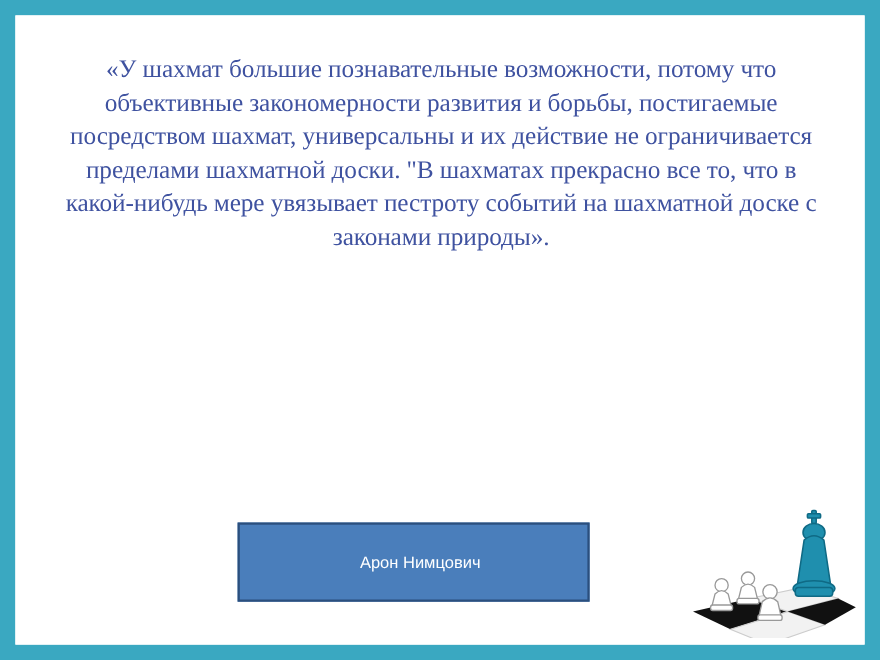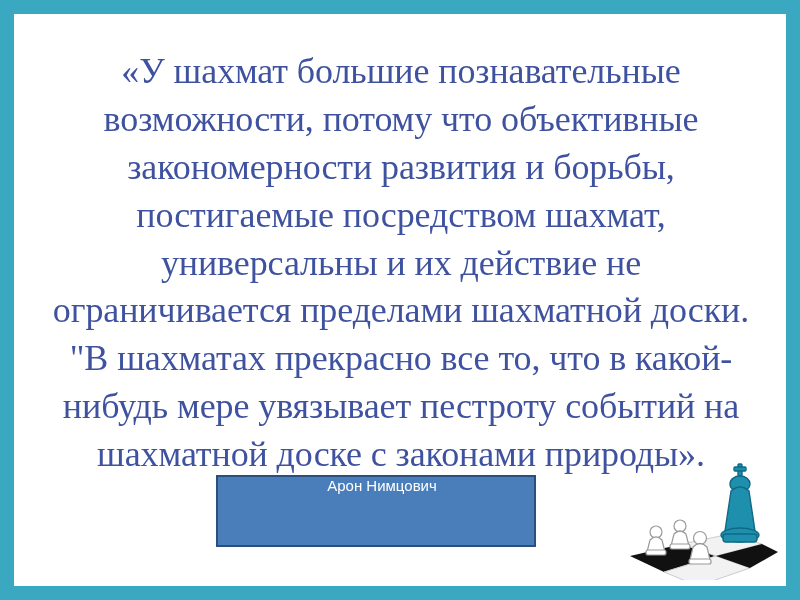--- a/index.html
+++ b/index.html
@@ -43,36 +43,36 @@
     background: #ffffff;
     overflow: hidden;
   }
   .quote {
     position: absolute;
     left: 28px;
     top: 28px;
     width: 706px;
     text-align: center;
     font-family: "Liberation Serif", serif;
-    font-size: 36px;
+    font-size: 23px;
     line-height: 1.33;
     color: #3f52a0;
     letter-spacing: -0.1px;
   }
   .author-box {
     position: absolute;
     left: 196px;
     top: 455px;
     width: 320px;
     height: 72px;
     background: #4a7ebb;
     border: 2px solid #2b4f7d;
     box-sizing: border-box;
     display: flex;
-    align-items: flex-start;
+    align-items: center;
     justify-content: center;
     padding-left: 12px;
   }
   .author-label {
     font-family: "Liberation Sans", sans-serif;
     font-size: 15px;
     color: #ffffff;
   }
   .chess-art {
     position: absolute;

